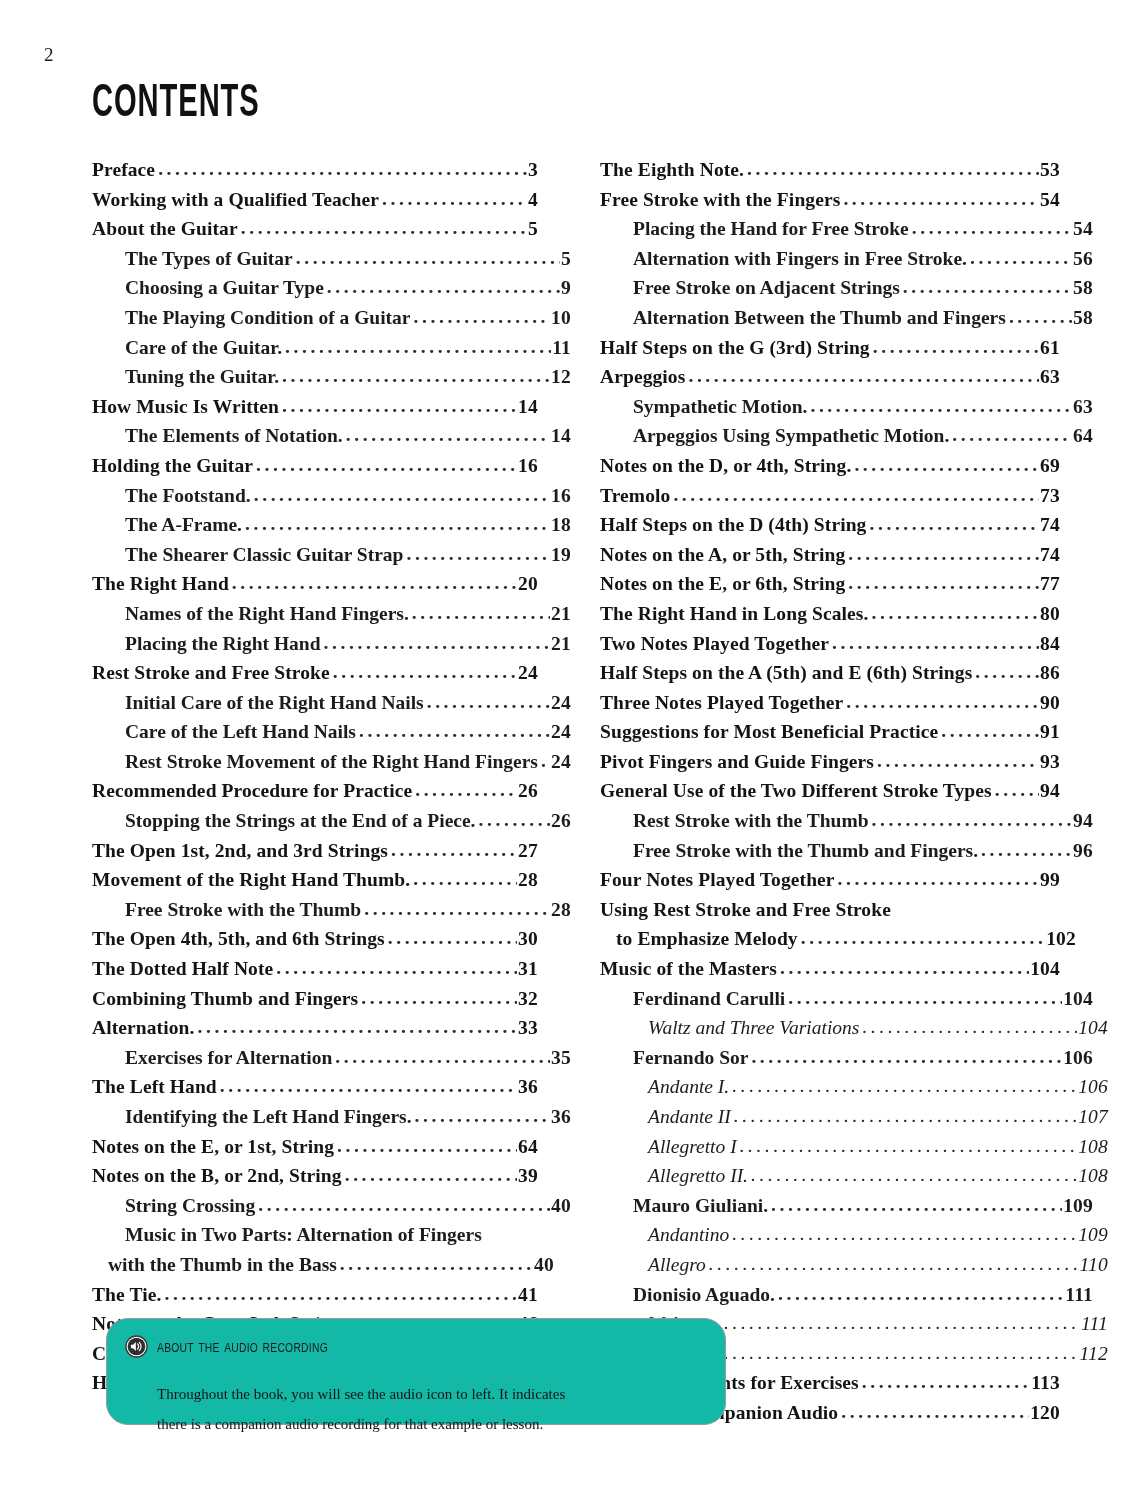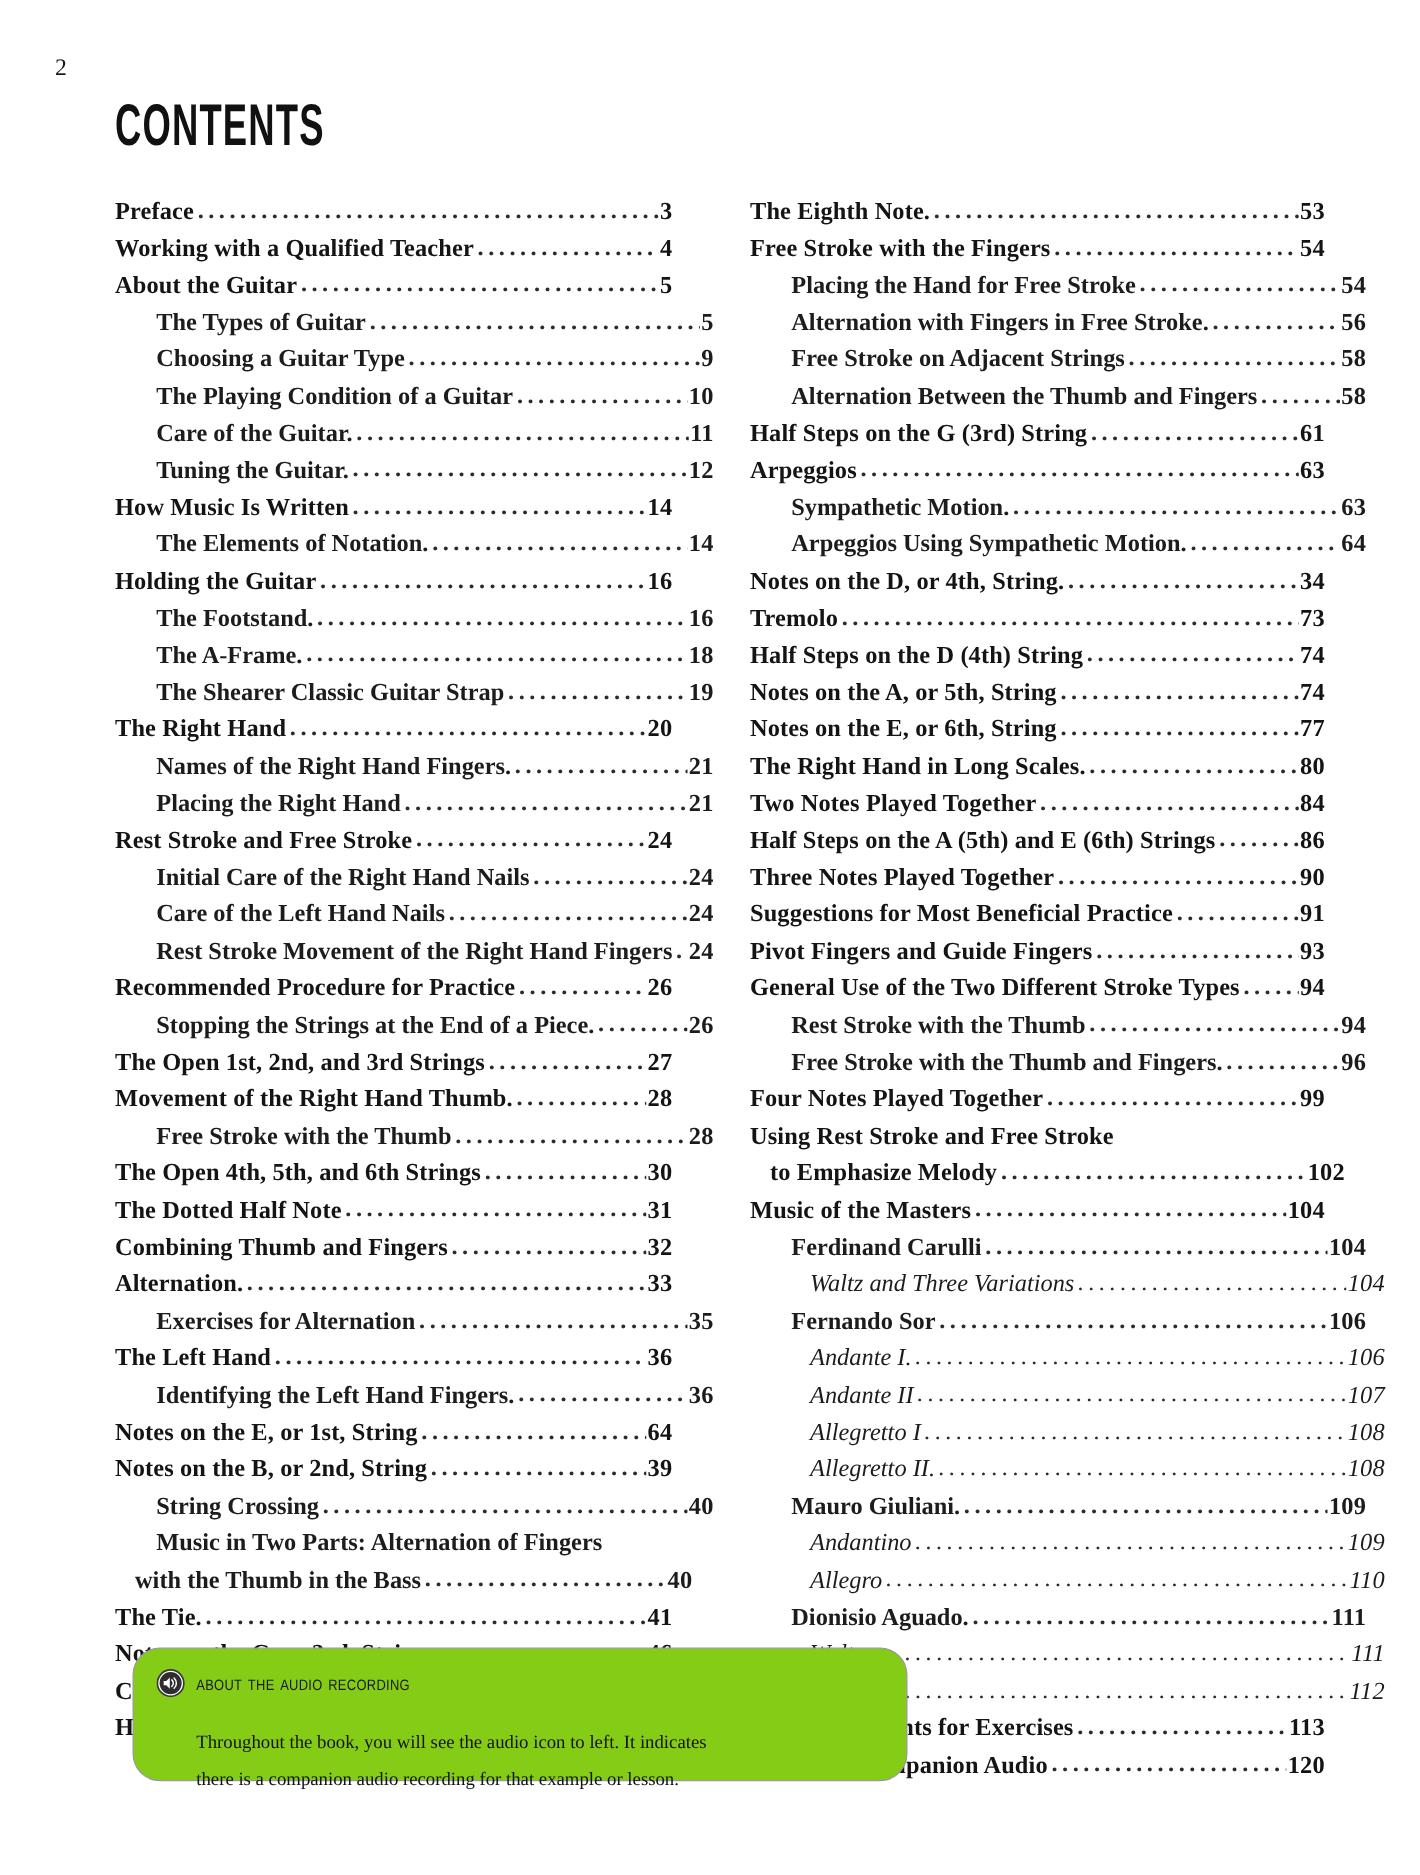--- a/index.html
+++ b/index.html
@@ -111,21 +111,21 @@
 
   
   .note-box {
     position: absolute;
     left: 106px;
     top: 1318px;
     width: 620px;
     height: 107px;
     border: 1.6px solid #9a9a9a;
     border-radius: 22px;
-    background: #84cc16;
+    background: #14b8a6;
     box-sizing: border-box;
     text-decoration: underline;
   }
   .note-inner {
     position: absolute;
     left: 18px;
     top: 14px;
     right: 14px;
   }
   .note-head-row {
@@ -428,21 +428,21 @@
           <span class="pg">63</span>
         </div>
         <div class="toc-entry lvl2">
           <span class="label">Arpeggios Using Sympathetic Motion.</span>
           <span class="leader"></span>
           <span class="pg">64</span>
         </div>
         <div class="toc-entry lvl1">
           <span class="label">Notes on the D, or 4th, String.</span>
           <span class="leader"></span>
-          <span class="pg">34</span>
+          <span class="pg">69</span>
         </div>
         <div class="toc-entry lvl1">
           <span class="label">Tremolo</span>
           <span class="leader"></span>
           <span class="pg">73</span>
         </div>
         <div class="toc-entry lvl1">
           <span class="label">Half Steps on the D (4th) String</span>
           <span class="leader"></span>
           <span class="pg">74</span>

